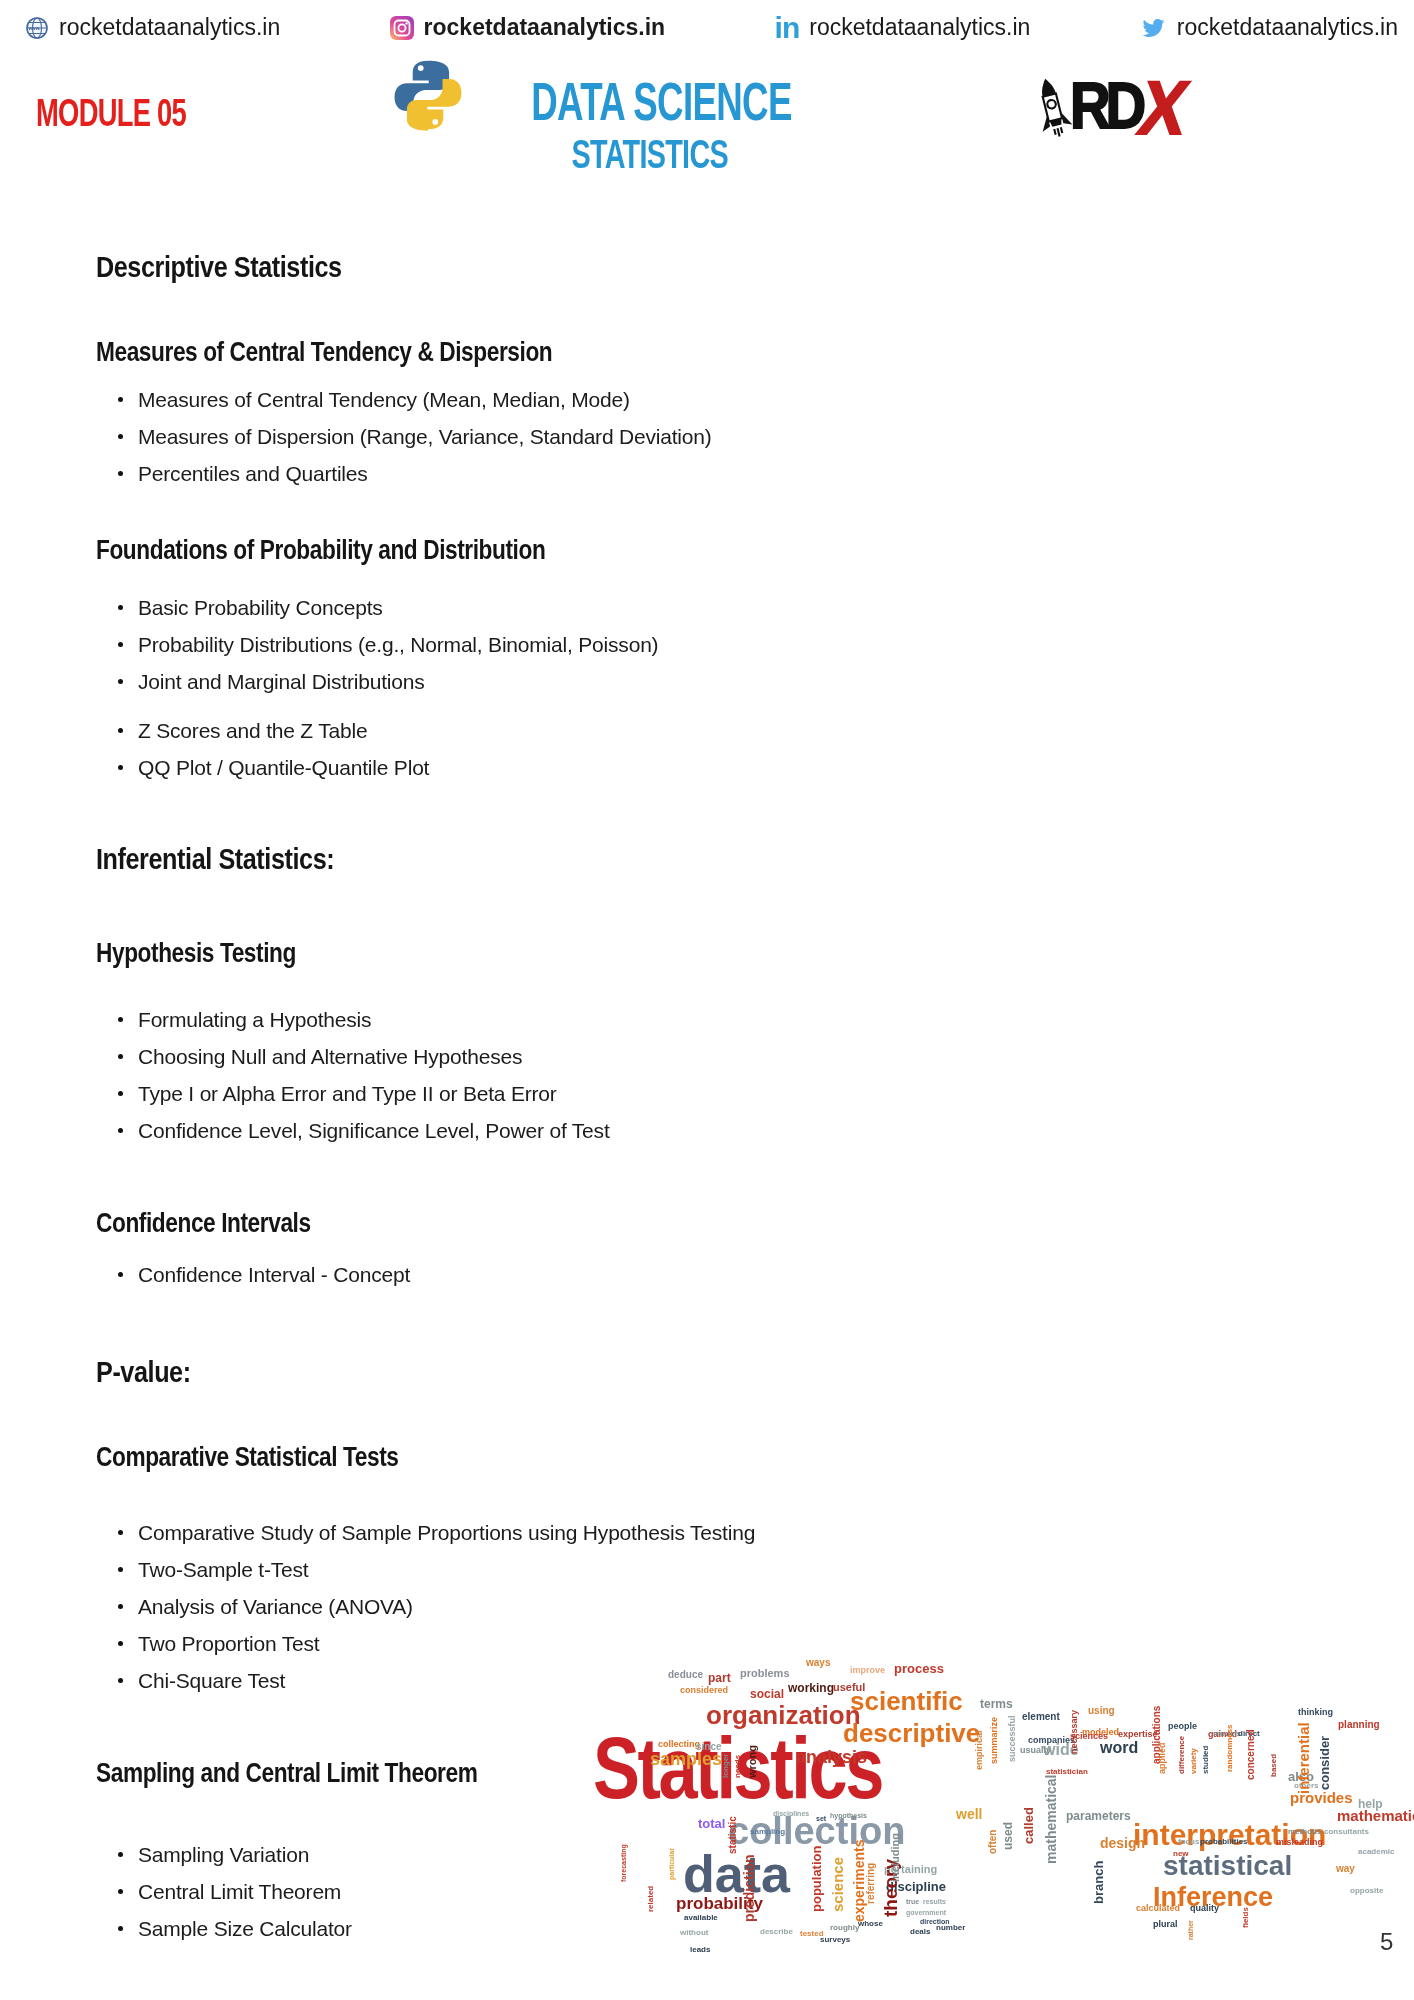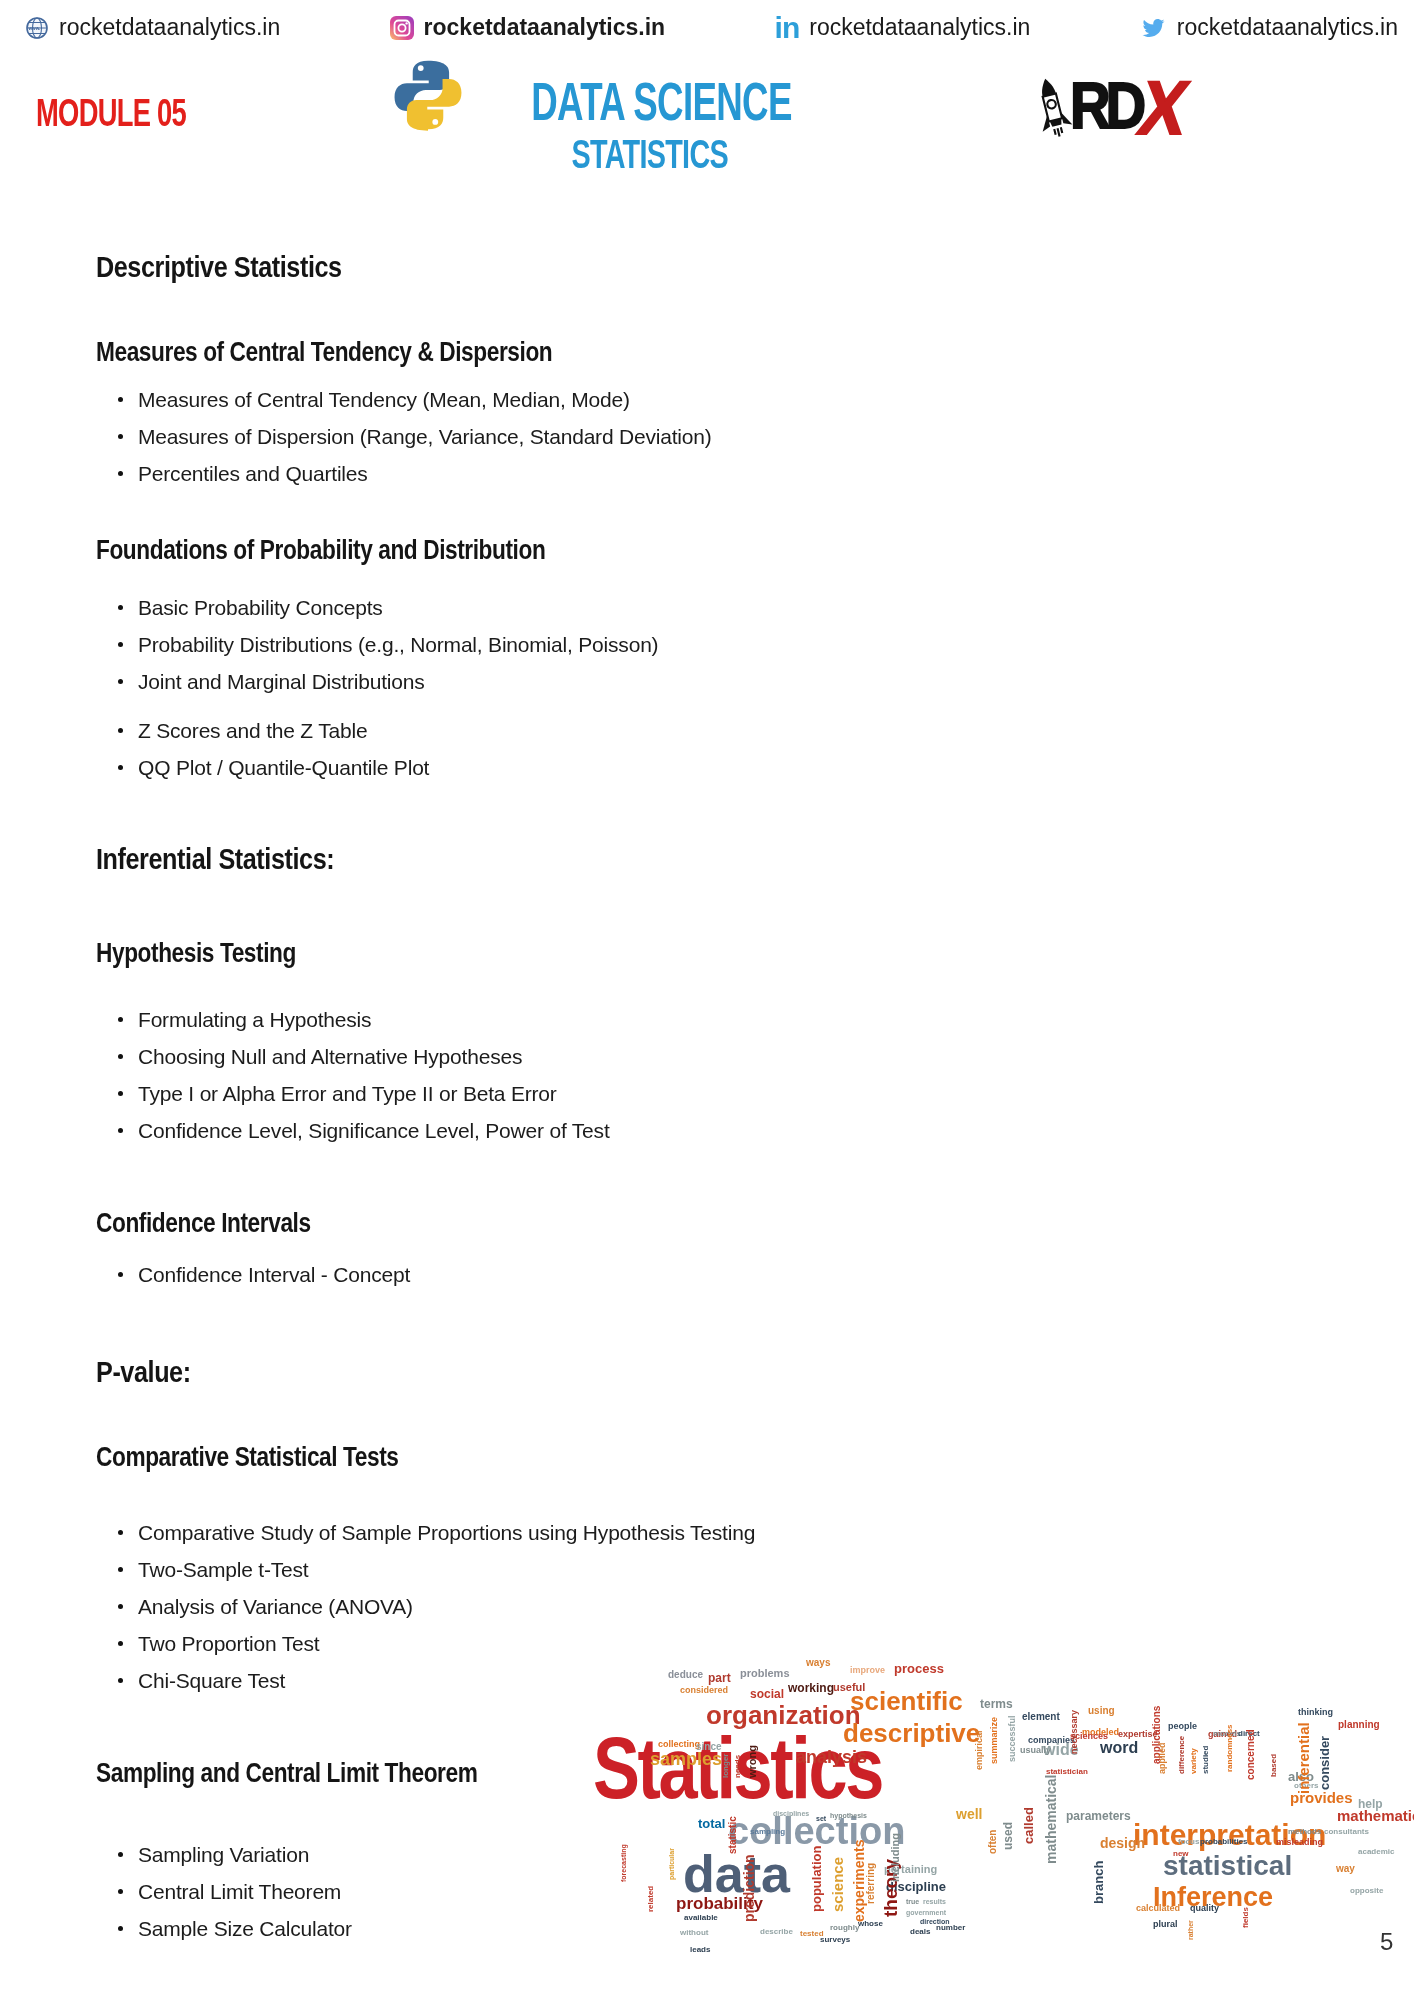--- a/index.html
+++ b/index.html
@@ -263,21 +263,21 @@
       <span class="cw" style="left: 455px; top: 90px; font-size: 16px; color: rgb(149, 165, 166);">wide</span>
       <span class="cw" style="left: 512px; top: 88px; font-size: 16px; color: rgb(44, 62, 80);">word</span>
       <span class="cw" style="left: 88px; top: 243px; font-size: 17px; color: rgb(142, 23, 19);">probability</span>
       <span class="cw" style="left: 700px; top: 118px; font-size: 13px; color: rgb(127, 140, 141);">also</span>
       <span class="cw" style="left: 702px; top: 138px; font-size: 15px; color: rgb(226, 113, 29);">provides</span>
       <span class="cw" style="left: 705px; top: 156px; font-size: 15px; color: rgb(192, 57, 43); margin-left: 44px;">mathematics</span>
       <span class="cw" style="left: 478px; top: 158px; font-size: 12px; color: rgb(127, 140, 141);">parameters</span>
       <span class="cw" style="left: 512px; top: 184px; font-size: 14px; color: rgb(217, 128, 50);">design</span>
       <span class="cw" style="left: 296px; top: 212px; font-size: 11px; color: rgb(149, 165, 166);">pertaining</span>
       <span class="cw" style="left: 298px; top: 228px; font-size: 13px; color: rgb(44, 62, 80);">discipline</span>
-      <span class="cw" style="left: 110px; top: 165px; font-size: 13px; color: #0369a1;">total</span>
+      <span class="cw" style="left: 110px; top: 165px; font-size: 13px; color: #8b5cf6;">total</span>
       <span class="cw" style="left: 368px; top: 155px; font-size: 14px; color: rgb(221, 159, 47);">well</span>
       <span class="cw" style="left: 218px; top: 6px; font-size: 10px; color: rgb(217, 128, 50);">ways</span>
       <span class="cw" style="left: 262px; top: 14px; font-size: 9px; color: rgb(232, 168, 124);">improve</span>
       <span class="cw" style="left: 306px; top: 10px; font-size: 13px; color: rgb(192, 57, 43);">process</span>
       <span class="cw" style="left: 80px; top: 18px; font-size: 10px; color: rgb(138, 143, 152);">deduce</span>
       <span class="cw" style="left: 120px; top: 20px; font-size: 12px; color: rgb(176, 58, 46);">part</span>
       <span class="cw" style="left: 152px; top: 16px; font-size: 11px; color: rgb(138, 143, 152);">problems</span>
       <span class="cw" style="left: 92px; top: 34px; font-size: 9px; color: rgb(217, 128, 50);">considered</span>
       <span class="cw" style="left: 162px; top: 36px; font-size: 12px; color: rgb(192, 57, 43);">social</span>
       <span class="cw" style="left: 200px; top: 30px; font-size: 12px; color: rgb(77, 26, 18);">working</span>

